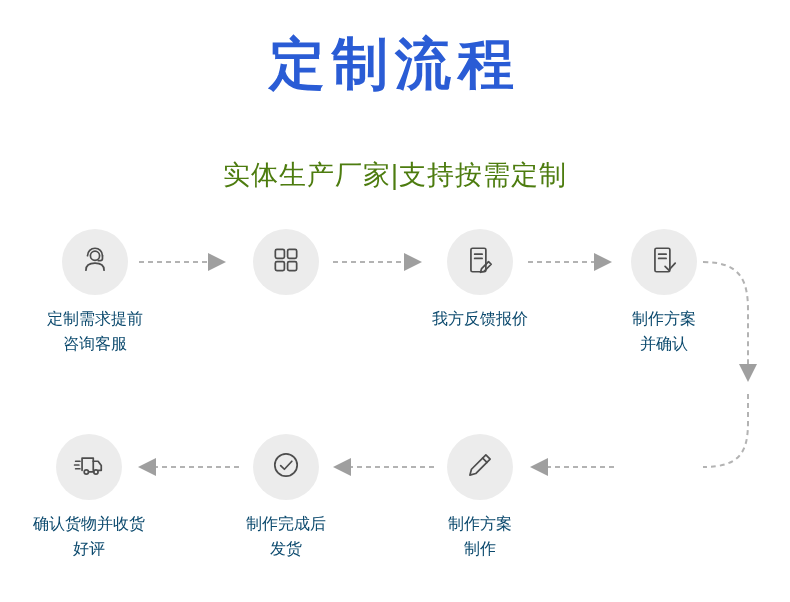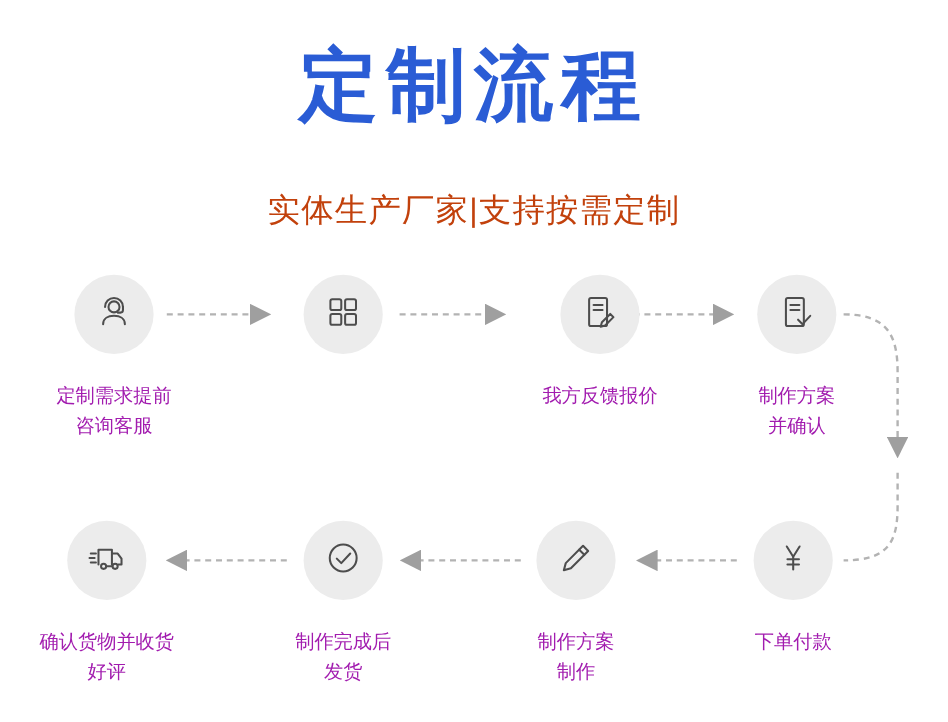--- a/index.html
+++ b/index.html
@@ -14,36 +14,36 @@
     background: #ffffff;
     overflow: hidden;
   }
 
   .title {
     position: absolute;
     top: 28px;
     left: 0;
     width: 100%;
     text-align: center;
-    font-size: 66px;
+    font-size: 56px;
     font-weight: 900;
     color: #2a5cd5;
     letter-spacing: 7px;
     line-height: 1.3;
   }
 
   .subtitle {
     position: absolute;
     top: 157px;
     left: 0;
     width: 100%;
     text-align: center;
     font-size: 27px;
     font-weight: 500;
-    color: #c2410c;
+    color: #4d7c0f;
     letter-spacing: 1px;
   }
 
   .connectors {
     position: absolute;
     top: 0; left: 0;
     width: 790px;
     height: 602px;
     pointer-events: none;
   }
@@ -69,24 +69,24 @@
     width: 32px;
     height: 32px;
     stroke: #4d4d4d;
     fill: none;
     stroke-width: 1.6;
     stroke-linecap: round;
     stroke-linejoin: round;
   }
 
   .step-label {
-    margin-top: 24px;
+    margin-top: 13px;
     font-size: 16px;
     line-height: 1.55;
-    color: #a21caf;
+    color: #0c4a6e;
     white-space: pre-line;
     font-family: Liberation Mono, monospace;
   }
 </style>
 </head>
 <body>
 
 <div class="page">
 
   <h1 class="title">定制流程</h1>
@@ -131,21 +131,21 @@
         <svg viewBox="0 0 30 30">
           <rect x="5" y="5" width="8.5" height="8.5" rx="1.5"></rect>
           <rect x="16.5" y="5" width="8.5" height="8.5" rx="1.5"></rect>
           <rect x="5" y="16.5" width="8.5" height="8.5" rx="1.5"></rect>
           <rect x="16.5" y="16.5" width="8.5" height="8.5" rx="1.5"></rect>
         </svg>
       </span>
     </div>
   </div>
 
-  <div class="step" style="left:410px; top:229px;">
+  <div class="step" style="left:390px; top:229px;">
     <div class="circle">
       <span>
         <svg viewBox="0 0 30 30">
           <rect x="6.5" y="4" width="14" height="22" rx="1.5"></rect>
           <line x1="10" y1="9.5" x2="17" y2="9.5"></line>
           <line x1="10" y1="13.5" x2="17" y2="13.5"></line>
           <path d="M16.5 23 L23 16.5 L25.5 19 L19 25.5 L15.5 26.5 Z"></path>
         </svg>
       </span>
     </div>
@@ -160,33 +160,20 @@
           <line x1="10" y1="9.5" x2="17" y2="9.5"></line>
           <line x1="10" y1="13.5" x2="17" y2="13.5"></line>
           <path d="M16 21 L19.5 24.5 L25.5 18"></path>
         </svg>
       </span>
     </div>
     <div class="step-label">制作方案
 并确认</div>
   </div>
 
-  <div class="step" style="left:571px; top:434px;">
-    <div class="circle">
-      <span>
-        <svg viewBox="0 0 30 30">
-          <path d="M10 6 L15 14 L20 6"></path>
-          <line x1="15" y1="14" x2="15" y2="24"></line>
-          <line x1="10.5" y1="16" x2="19.5" y2="16"></line>
-          <line x1="10.5" y1="20" x2="19.5" y2="20"></line>
-        </svg>
-      </span>
-    </div>
-    <div class="step-label">下单付款</div>
-  </div>
 
   <div class="step" style="left:390px; top:434px;">
     <div class="circle">
       <span>
         <svg viewBox="0 0 30 30">
           <path d="M20.5 5.5 L24.5 9.5 L11 23 L5.5 24.5 L7 19 Z"></path>
           <line x1="17.5" y1="8.5" x2="21.5" y2="12.5"></line>
         </svg>
       </span>
     </div>

